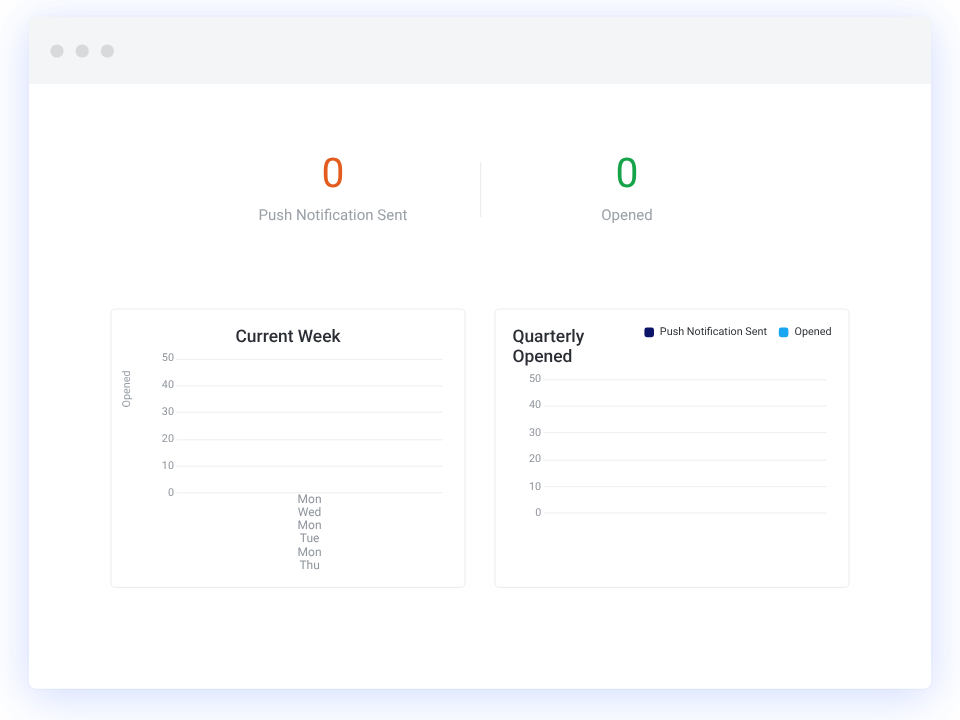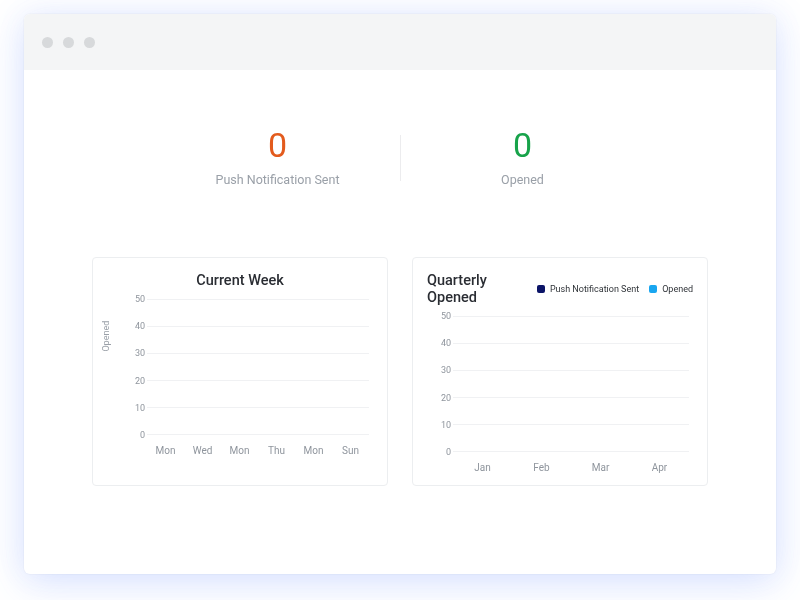--- a/index.html
+++ b/index.html
@@ -83,21 +83,21 @@
   .card {
     flex: 1 1 0;
     border: 1px solid #eceef0;
     border-radius: 4px;
     background: #fff;
     padding: 14px 14px 12px 14px;
     min-width: 0;
   }
   .card-header {
     display: flex;
-    align-items: center;
+    align-items: flex-start;
     justify-content: space-between;
     margin-bottom: 10px;
   }
   .card-title {
     font-size: 14.5px;
     color: #2a2d33;
     font-weight: 500;
   }
   .card-title.center { width: 100%; text-align: center; }
 
@@ -115,21 +115,21 @@
     white-space: nowrap;
   }
   .swatch {
     width: 8px; height: 8px; border-radius: 2px;
   }
   .sw-navy { background: #0b1467; }
   .sw-blue { background: #19a6f0; }
 
   .chart-area {
     position: relative;
-    height: 136px;
+    height: 112px;
     margin-left: 8px;
     margin-right: 4px;
     text-decoration: underline;
   }
   .chart-area.with-ylabel { margin-left: 22px; }
   .y-axis-label {
     position: absolute;
     left: -28px;
     top: 50%;
     transform: rotate(-90deg) translateX(50%);
@@ -157,24 +157,24 @@
     justify-content: space-between;
     text-align: right;
   }
   .ytick {
     font-size: 9px;
     color: #8f959d;
     line-height: 10px;
   }
   .x-axis {
     display: flex;
-    margin-top: 10px;
     margin-left: 26px;
     margin-right: 4px;
     justify-content: space-between;
+    flex-direction: column;
   }
   .x-axis.with-ylabel { margin-left: 40px; }
   .xtick {
     font-size: 10px;
     color: #8f959d;
     flex: 1 1 0;
     text-align: center;
   }
 </style>
 </head>
@@ -223,23 +223,23 @@
             <div class="gridline"></div>
             <div class="gridline"></div>
             <div class="gridline"></div>
             <div class="gridline"></div>
           </div>
         </div>
         <div class="x-axis with-ylabel">
           <span class="xtick">Mon</span>
           <span class="xtick">Wed</span>
           <span class="xtick">Mon</span>
+          <span class="xtick">Tue</span>
+          <span class="xtick">Mon</span>
           <span class="xtick">Thu</span>
-          <span class="xtick">Mon</span>
-          <span class="xtick">Sun</span>
         </div>
       </div>
 
       <div class="card">
         <div class="card-header">
           <div class="card-title">Quarterly Opened</div>
           <div class="legend">
             <span class="legend-item">
               <span class="swatch sw-navy"></span>
               <span>Push Notification Sent</span>
@@ -261,23 +261,17 @@
           </div>
           <div class="grid">
             <div class="gridline"></div>
             <div class="gridline"></div>
             <div class="gridline"></div>
             <div class="gridline"></div>
             <div class="gridline"></div>
             <div class="gridline"></div>
           </div>
         </div>
-        <div class="x-axis">
-          <span class="xtick">Jan</span>
-          <span class="xtick">Feb</span>
-          <span class="xtick">Mar</span>
-          <span class="xtick">Apr</span>
-        </div>
       </div>
 
     </div>
   </div>
 </div>
 
 </body></html>

